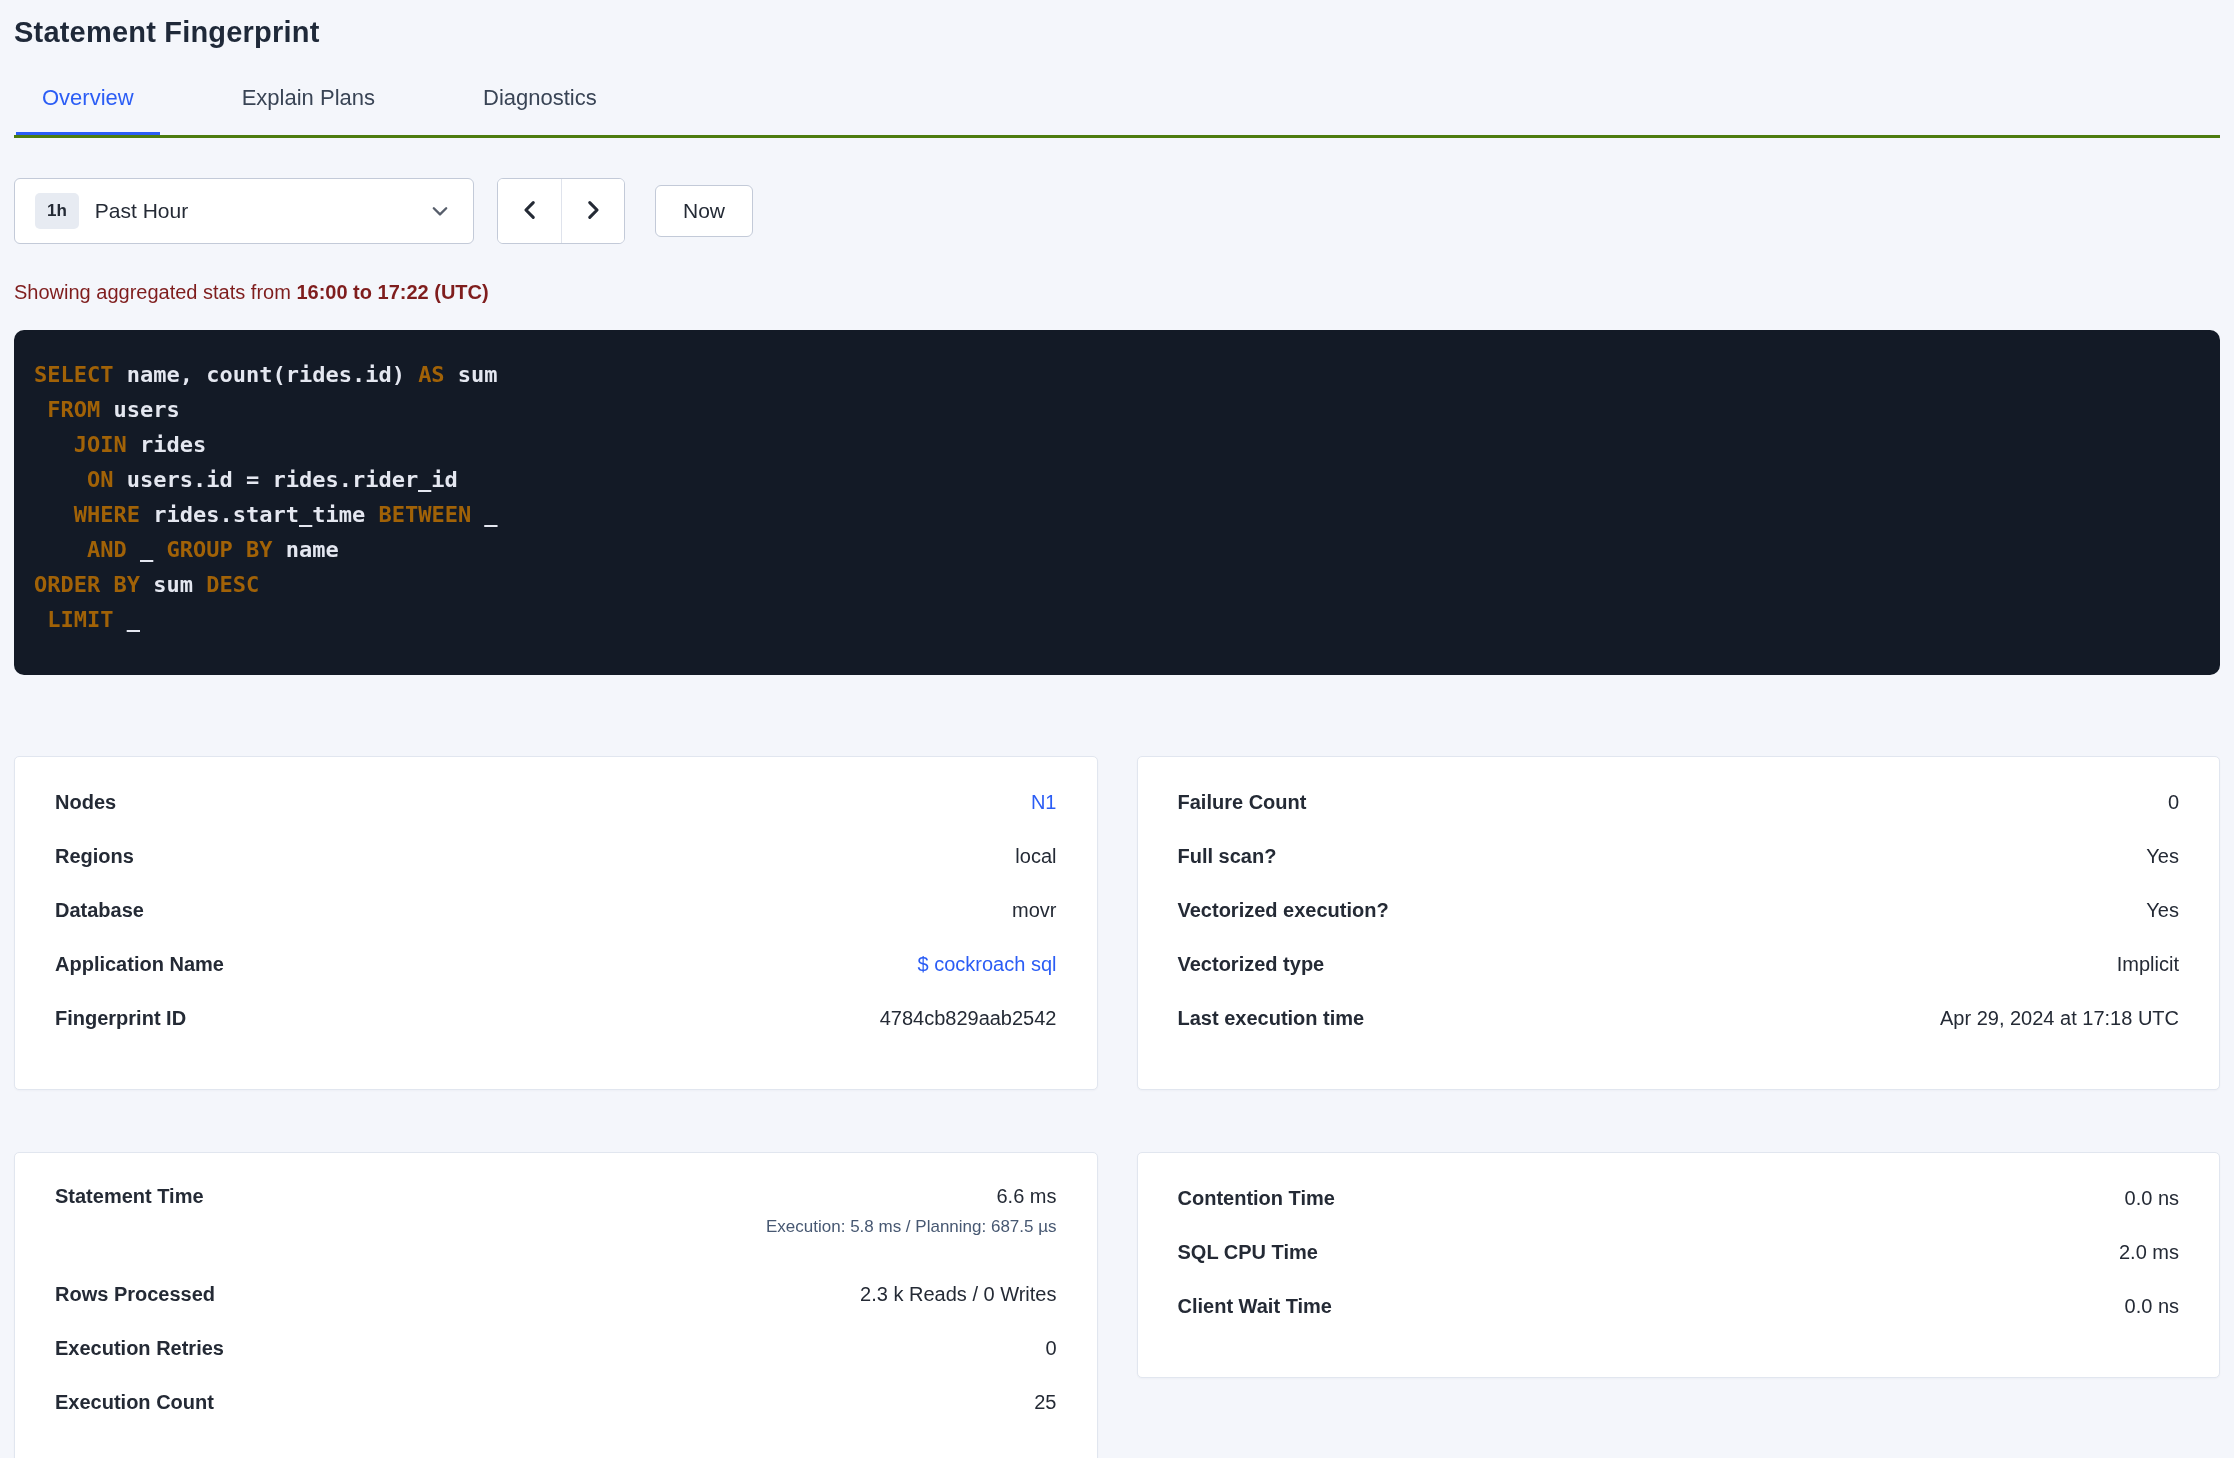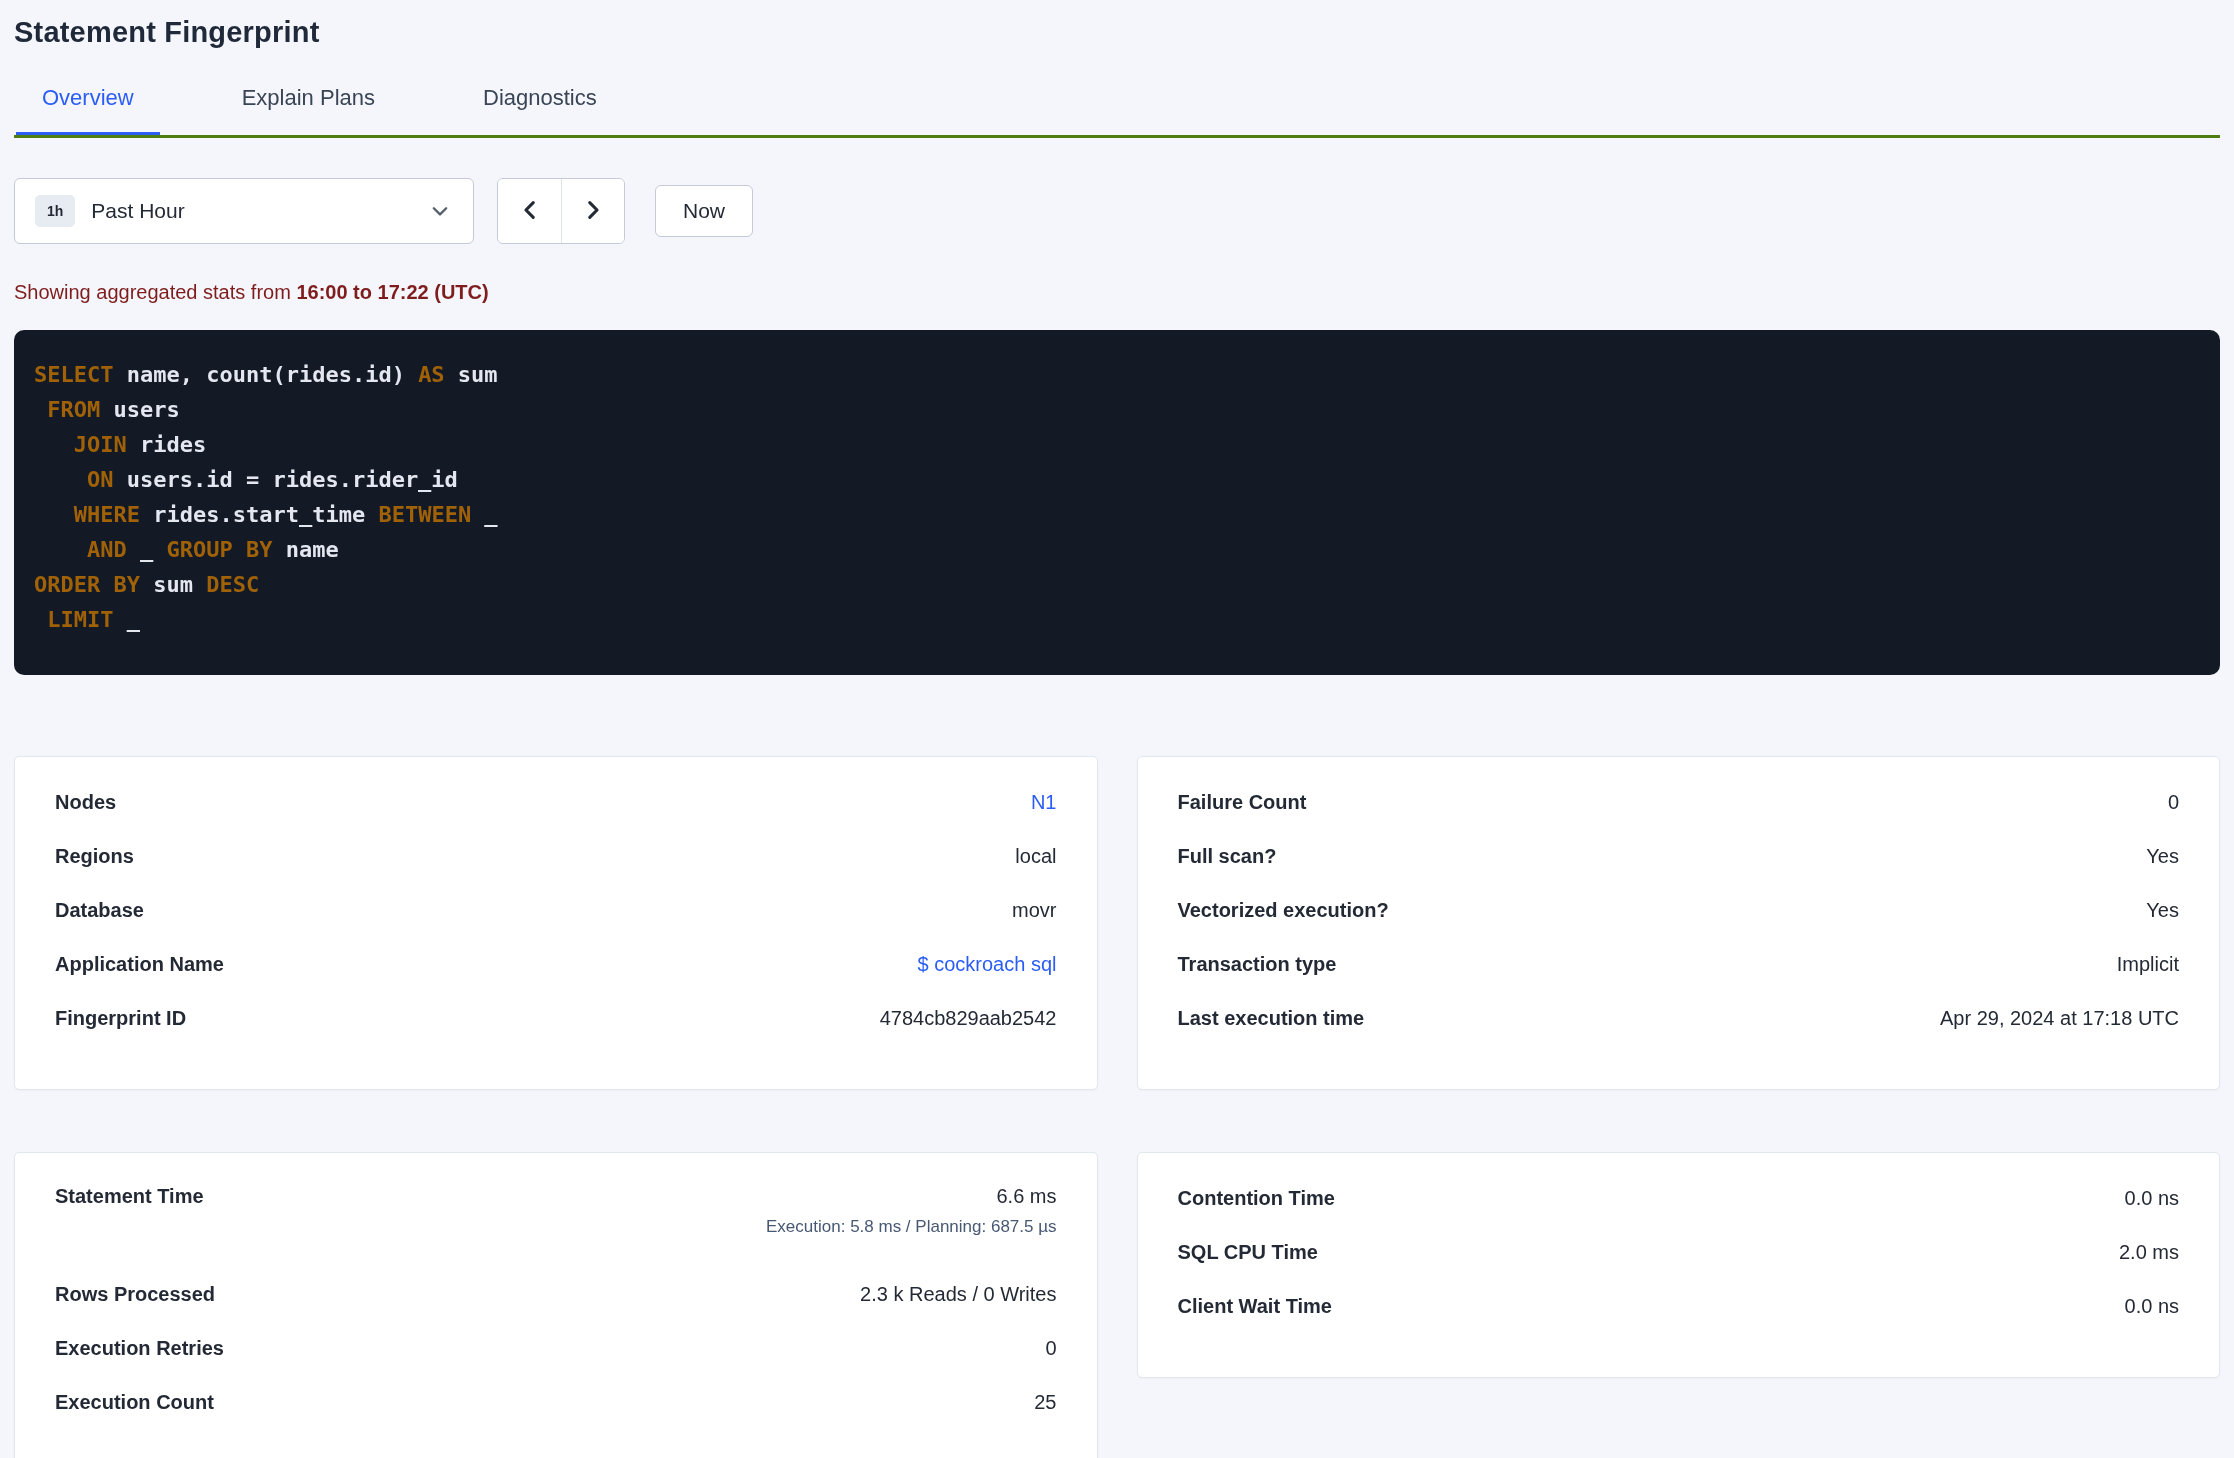--- a/index.html
+++ b/index.html
@@ -46,21 +46,21 @@
     background: #fff;
     border: 1px solid #c3cad8;
     border-radius: 6px;
     display: flex; align-items: center;
     padding: 0 22px 0 20px;
     cursor: pointer;
   }
   .interval-badge {
     background: #e7ebf2;
     color: #242a35;
-    font-size: 14px; font-weight: 700;
+    font-size: 17px; font-weight: 700;
     border-radius: 5px;
     padding: 8px 12px;
     margin-right: 16px;
   }
   .time-select-label { font-size: 21px; color: #242a35; }
   .chev { margin-left: auto; display: flex; align-items: center; }
 
   .arrow-group {
     display: flex;
     margin-left: 23px;
@@ -234,21 +234,21 @@
       </div>
       <div class="card-row">
         <span class="row-label">Full scan?</span>
         <span class="row-value">Yes</span>
       </div>
       <div class="card-row">
         <span class="row-label">Vectorized execution?</span>
         <span class="row-value">Yes</span>
       </div>
       <div class="card-row">
-        <span class="row-label">Transaction type</span>
+        <span class="row-label">Vectorized type</span>
         <span class="row-value">Implicit</span>
       </div>
       <div class="card-row">
         <span class="row-label">Last execution time</span>
         <span class="row-value">Apr 29, 2024 at 17:18 UTC</span>
       </div>
     </section>
 
   </div>
 

